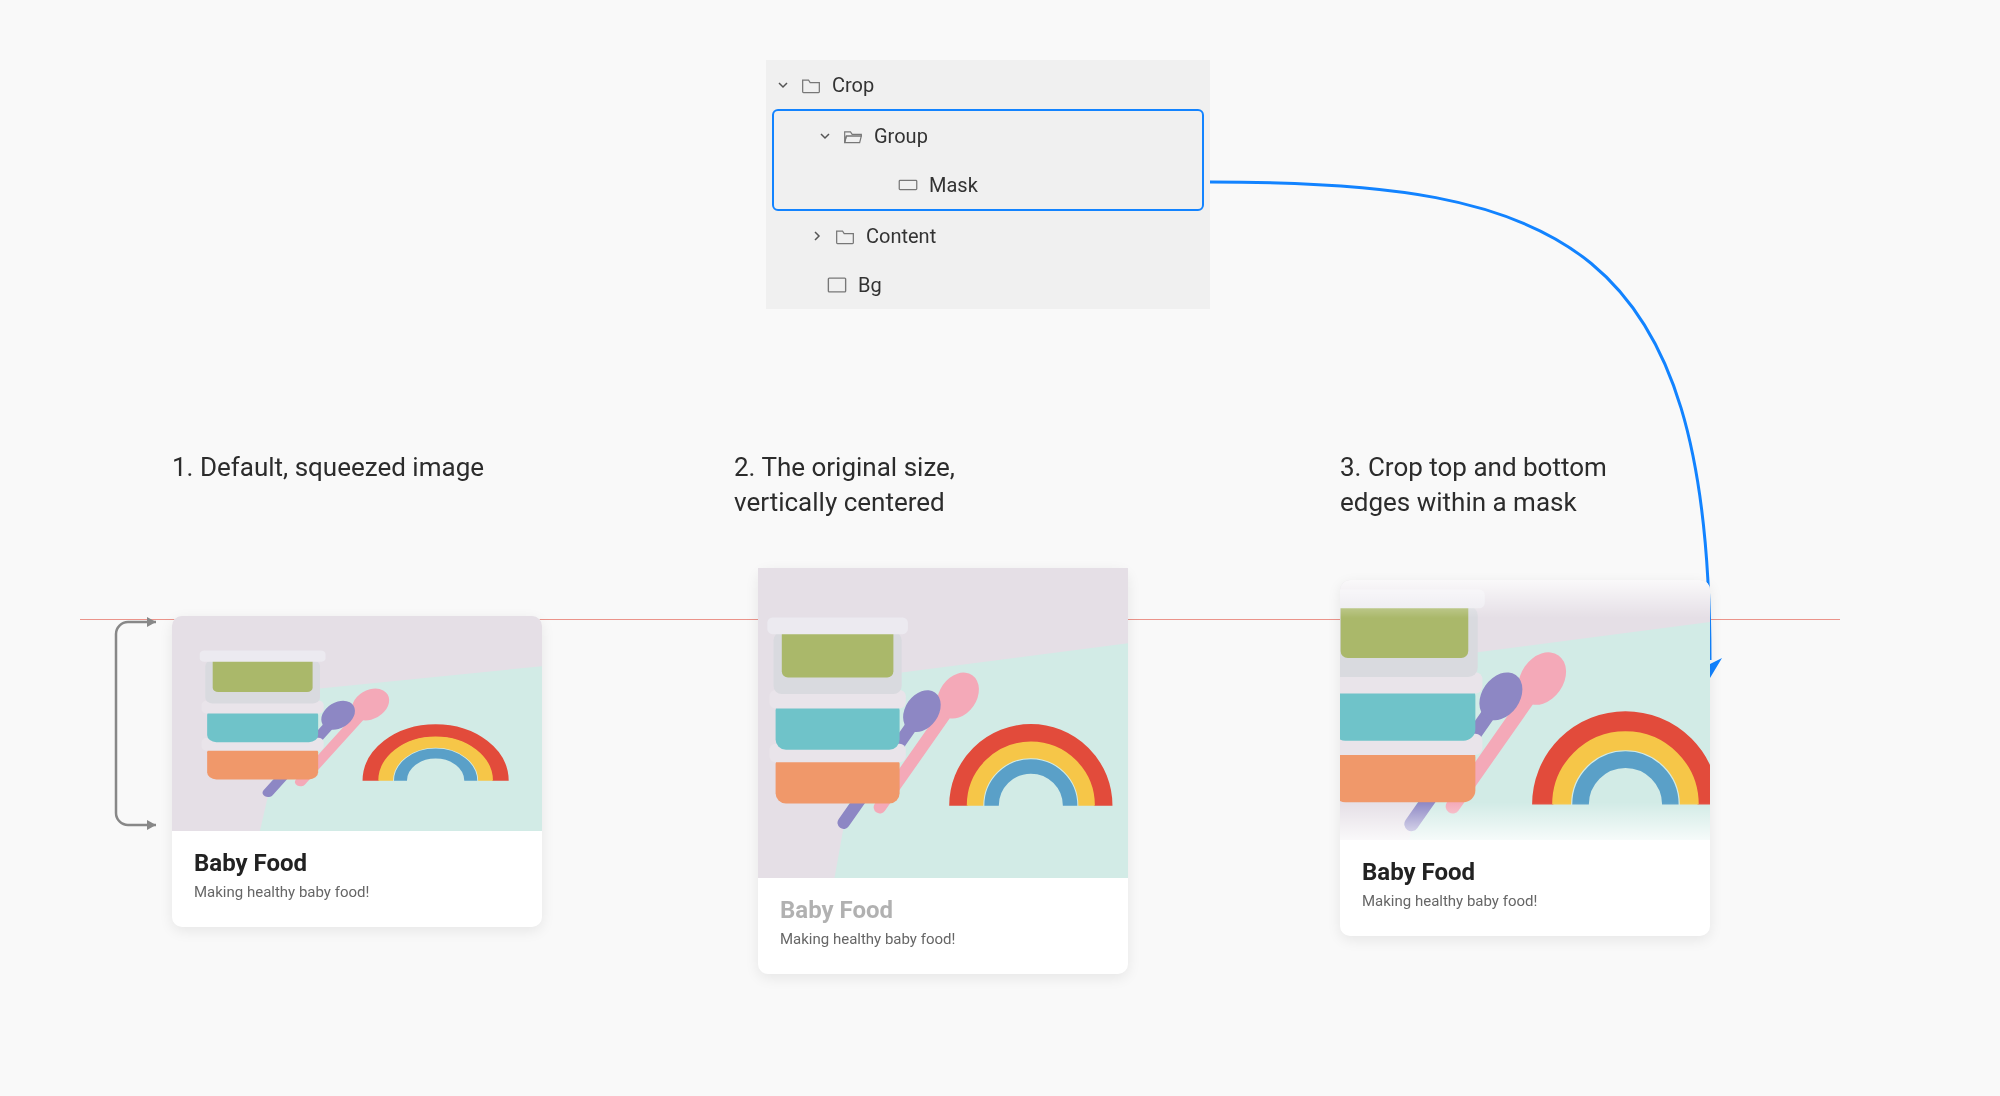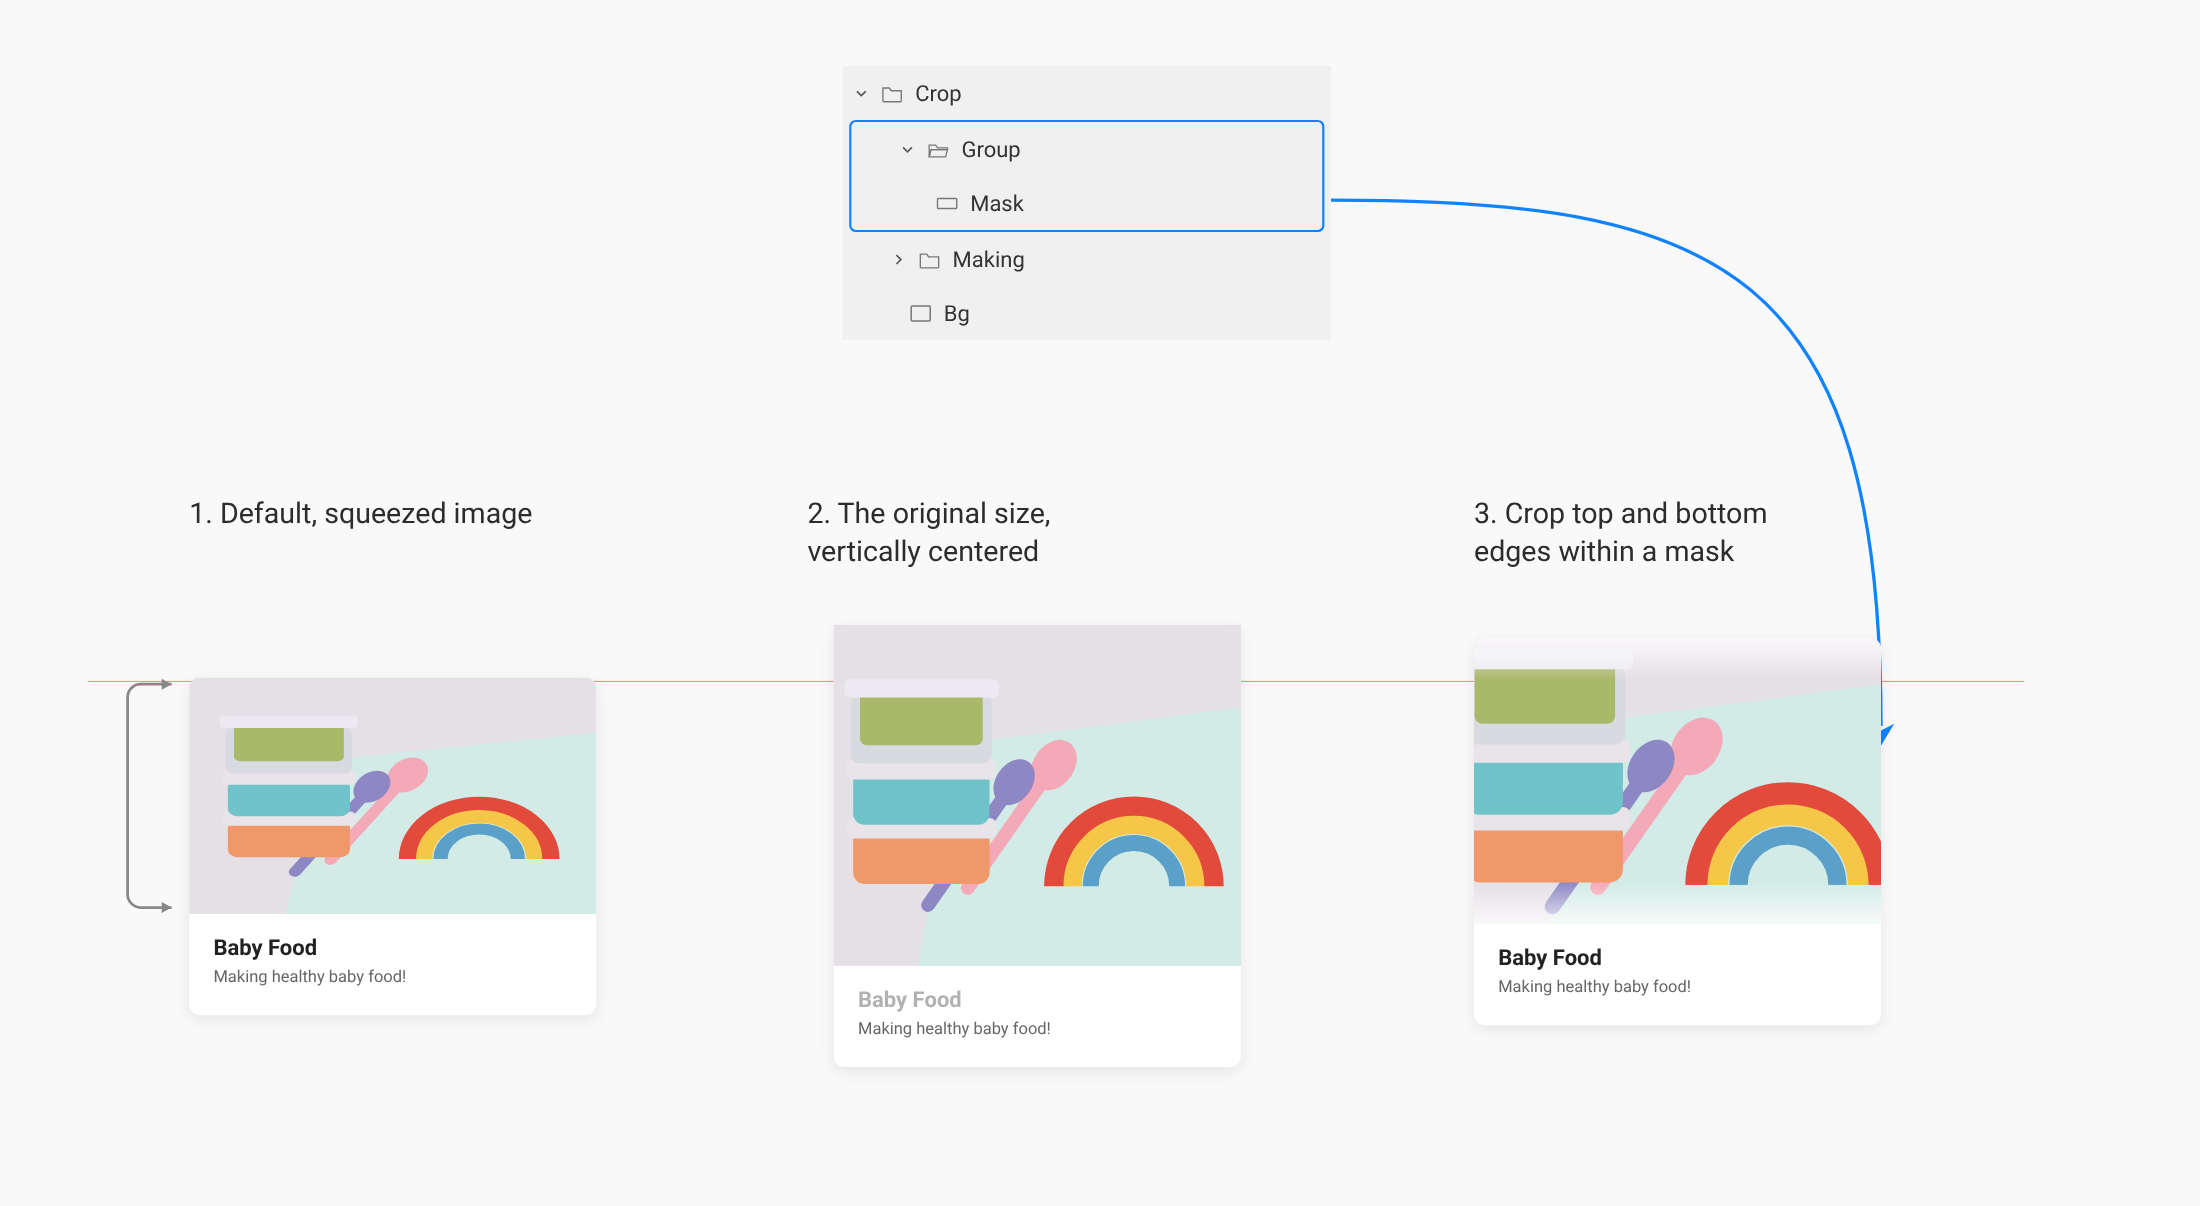--- a/index.html
+++ b/index.html
@@ -29,21 +29,21 @@
     padding-left: 10px;
     gap: 10px;
   }
   .selection-box {
     border: 2px solid #1283ff;
     border-radius: 6px;
     margin: 0 6px 0 6px;
   }
   .indent-1 { padding-left: 44px; }
   .indent-2 { padding-left: 78px; }
-  .indent-2b { padding-left: 76px; }
+  .indent-2b { padding-left: 96px; margin-left: 27px; }
   .chev { width: 14px; display:inline-flex; justify-content:center; color:#555; font-size:14px;}
   .chev svg { width:12px; height:12px; }
   .layer-icon { display:inline-flex; align-items:center; justify-content:center; width:22px; height:22px; }
   .layer-icon svg { width:20px; height:18px; }
   .layer-label { flex:1; }
 
   
   .caption {
     position: absolute;
     font-size: 26px;
@@ -62,21 +62,21 @@
     background: #fff;
     border-radius: 10px;
     box-shadow: 0 4px 14px rgba(0,0,0,0.08);
     overflow: visible;
   }
   .card1 { left: 172px; top: 616px; }
   .card2 { left: 758px; top: 568px; }
   .card3 { left: 1340px; top: 580px; }
 
   .card .body { padding: 18px 22px 26px; }
-  .card .title { font-weight: 700; font-size: 20px; color:#222; margin-bottom:6px;}
+  .card .title { font-weight: 700; font-size: 24px; color:#222; margin-bottom:6px;}
   .card .sub { font-size: 15px; color: #666; }
 
   
   .thumb-box {
     width: 100%;
     border-top-left-radius: 10px;
     border-top-right-radius: 10px;
     overflow: hidden;
     position: relative;
     background:#eee;
@@ -175,21 +175,21 @@
     <span class="chev">
       <svg viewBox="0 0 12 12">
           <path d="M4 2 L8 6 L4 10" fill="none" stroke="#555" stroke-width="1.5"></path>
         </svg>
     </span>
     <span class="layer-icon">
       <svg viewBox="0 0 24 20">
           <path d="M2 4 h7 l2 3 h11 v11 a1 1 0 0 1 -1 1 H3 a1 1 0 0 1 -1 -1 Z" fill="none" stroke="#777" stroke-width="1.5"></path>
         </svg>
     </span>
-    <span class="layer-label">Making</span>
+    <span class="layer-label">Content</span>
   </div>
 
   <div class="layer-row indent-1" style="padding-left:60px;justify-content:space-between;">
     <span class="layer-icon">
       <svg viewBox="0 0 22 18">
           <rect x="1.5" y="1.5" width="19" height="15" rx="1" fill="none" stroke="#777" stroke-width="1.5"></rect>
         </svg>
     </span>
     <span class="layer-label">Bg</span>
   </div>

